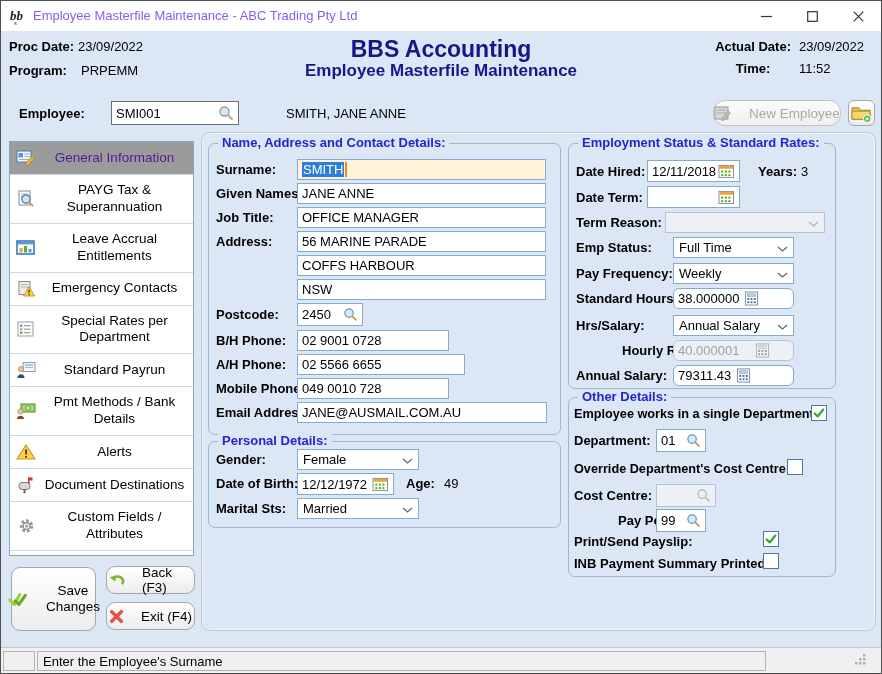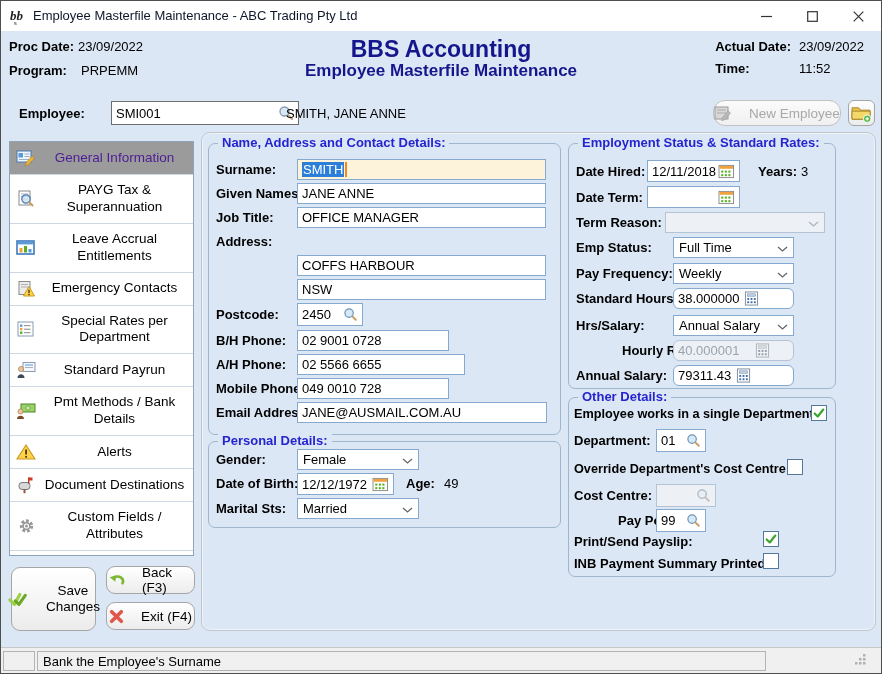--- a/index.html
+++ b/index.html
@@ -11,32 +11,32 @@
     border: 1px solid #4f4f4f;
     overflow: hidden;
     font-size: 13px; color:#000;
   }
   .abs { position:absolute; }
   .lbl { font-weight: bold; white-space: nowrap; }
   .val { white-space: nowrap; }
 
   
   .titlebar { position:absolute; left:0; top:0; width:100%; height:30px; background:#fff; }
-  .titlebar .ttl { position:absolute; left:32px; top:0; line-height:30px; font-size:13px; color:#0f172a; white-space:nowrap; }
+  .titlebar .ttl { position:absolute; left:32px; top:0; line-height:30px; font-size:13px; color:#8b5cf6; white-space:nowrap; }
   .appicon { position:absolute; left:8px; top:5px; width:20px; height:20px; }
   .wbtn { position:absolute; top:0; width:45px; height:30px; display:flex; align-items:center; justify-content:center; }
 
   
   .title1 { position:absolute; left:0; top:35px; width:100%; text-align:center;
             font-size:23px; font-weight:bold; color:var(--header-navy,#15158c); }
   .title2 { position:absolute; left:0; top:60px; width:100%; text-align:center;
             font-size:17px; font-weight:bold; color:var(--header-navy,#15158c); }
   .hdr-right { position:absolute; right:8px; top:38px; display:grid;
                grid-template-columns:auto 74px; column-gap:8px; row-gap:7px; }
-  .hdr-right .lbl { text-align:left;margin-left:23px; }
+  .hdr-right .lbl { text-align:center;margin-left:23px; }
   .hdr-right .val { text-align:left; }
 
   
   .tfield { position:absolute; height:21px; background:#fff; border:1px solid #85a9cf;
             display:flex; align-items:center; padding:0 4px; font-size:13px; overflow:hidden; }
   .tfield.cream { background: var(--field-cream,#fdf3da); }
   .tfield .sel { background: var(--selection-blue,#2b7fd9); color:#fff; padding:0 1px; }
   .caret { width:2px; height:15px; background:#f08a1e; margin-left:1px; }
   .num { justify-content:flex-start;border-radius:6px; }
   .num .icon-right { margin-left:5px; }
@@ -119,21 +119,21 @@
   <div class="title2">Employee Masterfile Maintenance</div>
 
   <div class="hdr-right">
     <span class="lbl">Actual Date:</span>
     <span class="val">23/09/2022</span>
     <span class="lbl">Time:</span>
     <span class="val">11:52</span>
   </div>
 
   <span class="abs lbl" style="left:18px; top:105px;">Employee:</span>
-  <div class="tfield" style="left:110px; top:100px; width:188px; height:24px; border:1px solid #6e6e6e;">
+  <div class="tfield" style="left:110px; top:100px; width:128px; height:24px; border:1px solid #6e6e6e;">
     <span>SMI001</span>
     <span class="icon-right">
       <svg width="16" height="16" viewBox="0 0 16 16">
           <circle cx="6.5" cy="6.5" r="4.5" fill="#d6e9f8" stroke="#8a98a8" stroke-width="1.3"></circle>
           <line x1="10" y1="10" x2="14" y2="14" stroke="#c0a888" stroke-width="2.2" stroke-linecap="round"></line>
         </svg>
     </span>
   </div>
   <span class="abs val" style="left:285px; top:105px;">SMITH, JANE ANNE</span>
 
@@ -294,20 +294,23 @@
   </div>
   <span class="abs lbl" style="left:215px; top:185px;">Given Names:</span>
   <div class="tfield" style="left:296px; top:182px; width:249px;">
     <span>JANE ANNE</span>
   </div>
   <span class="abs lbl" style="left:215px; top:209px;">Job Title:</span>
   <div class="tfield" style="left:296px; top:206px; width:249px;">
     <span>OFFICE MANAGER</span>
   </div>
   <span class="abs lbl" style="left:215px; top:233px;">Address:</span>
+  <div class="tfield" style="left:296px; top:230px; width:249px;">
+    <span>56 MARINE PARADE</span>
+  </div>
   <div class="tfield" style="left:296px; top:254px; width:249px;">
     <span>COFFS HARBOUR</span>
   </div>
   <div class="tfield" style="left:296px; top:278px; width:249px;">
     <span>NSW</span>
   </div>
   <span class="abs lbl" style="left:215px; top:306px;">Postcode:</span>
   <div class="tfield" style="left:296px; top:302px; width:66px; height:23px;">
     <span>2450</span>
     <span class="icon-right">
@@ -581,21 +584,21 @@
       <svg width="15" height="15" viewBox="0 0 14 14">
           <path d="M2.5 2.5 L11.5 11.5 M11.5 2.5 L2.5 11.5" stroke="#e0584c" stroke-width="3.4" stroke-linecap="round"></path>
         </svg>
     </span>
     <span>Exit (F4)</span>
   </div>
 
   <div class="statusbar">
     <div class="status-cell" style="left:2px; width:32px;"></div>
     <div class="status-cell status-msg" style="left:36px; width:729px;">
-      <span>Bank the Employee's Surname</span>
+      <span>Enter the Employee's Surname</span>
     </div>
     <span class="grip">
       <svg width="14" height="14" viewBox="0 0 14 14">
           <g fill="#b0b0b0">
             <rect x="10" y="2" width="2.5" height="2.5"></rect>
             <rect x="10" y="6" width="2.5" height="2.5"></rect>
             <rect x="10" y="10" width="2.5" height="2.5"></rect>
             <rect x="6" y="6" width="2.5" height="2.5"></rect>
             <rect x="6" y="10" width="2.5" height="2.5"></rect>
             <rect x="2" y="10" width="2.5" height="2.5"></rect>

